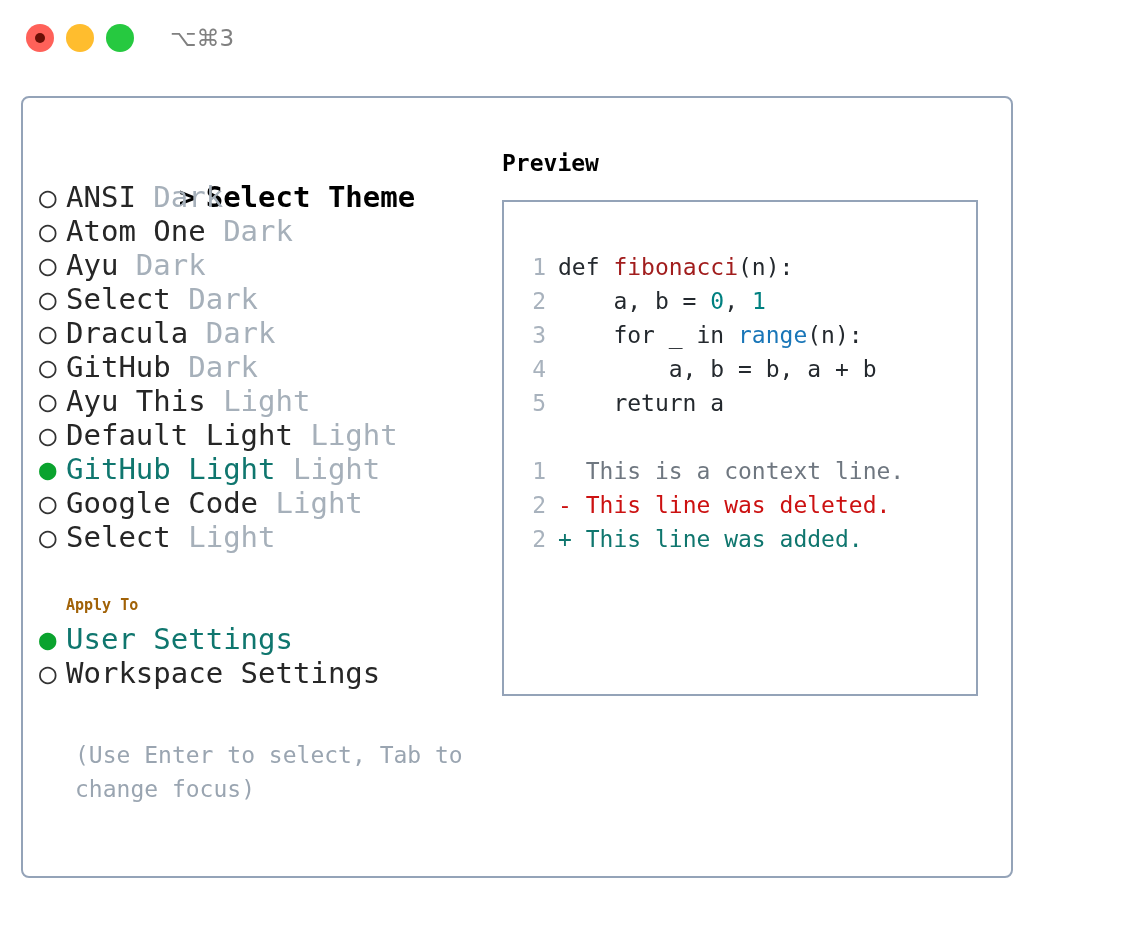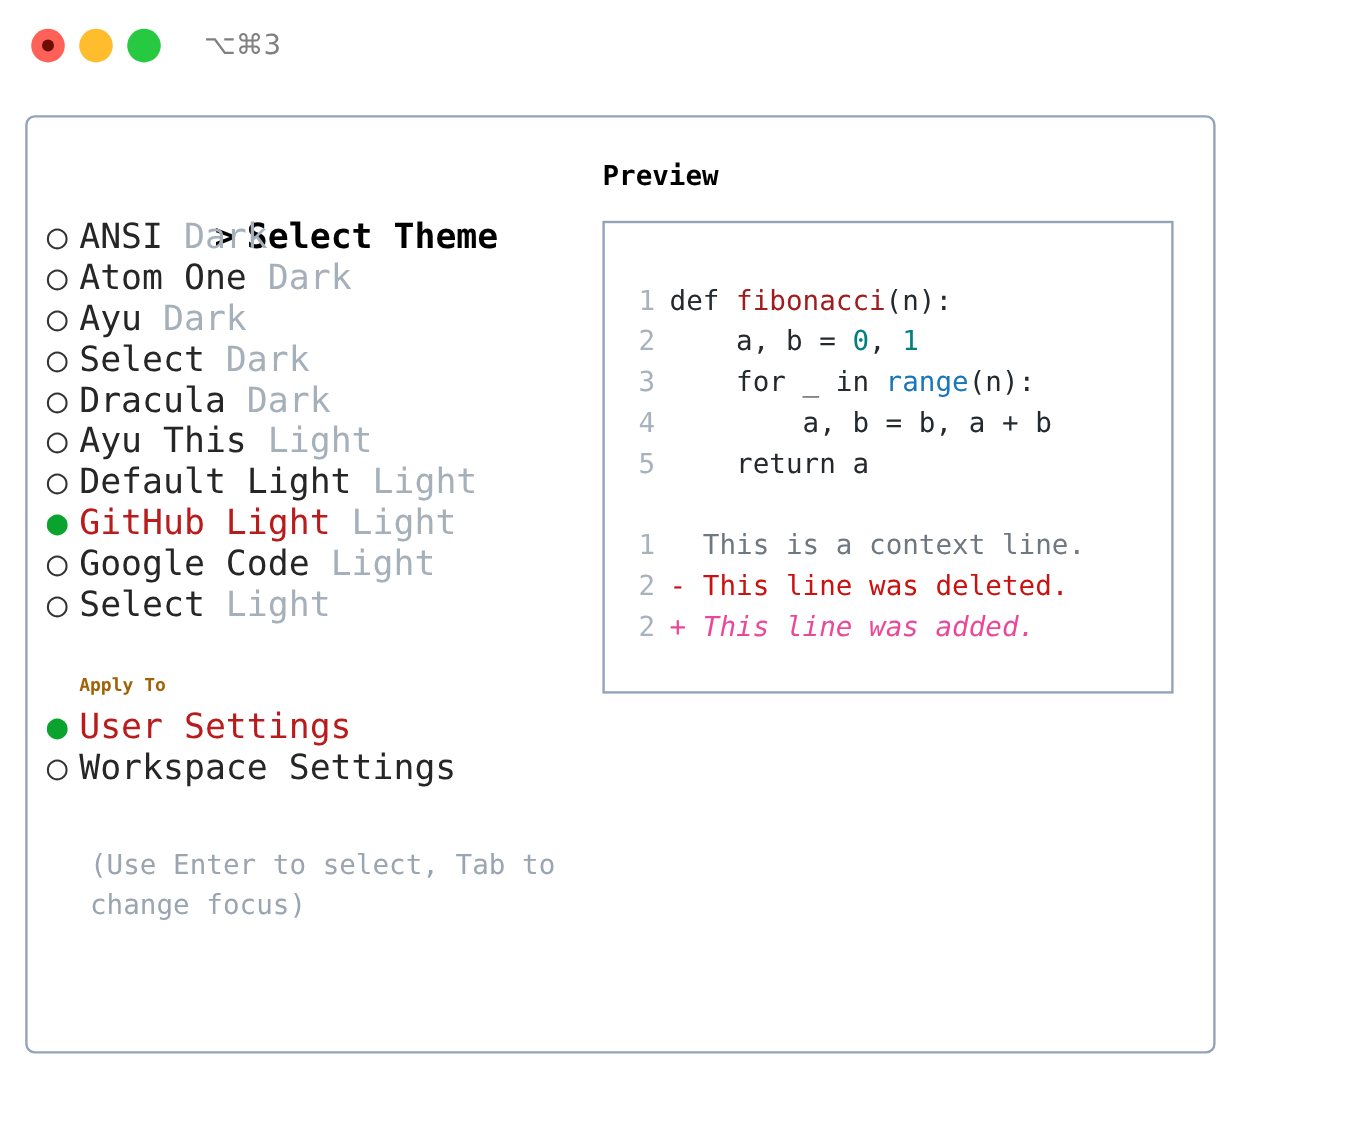--- a/index.html
+++ b/index.html
@@ -96,21 +96,21 @@
   }
   .header-row .caret { display: inline-block; width: 27px; }
 
   .bullet {
     display: inline-block;
     width: 27px;
     color: #333333;
   }
   .bullet.sel { color: #0aa32e; }
 
-  .row.selected .label { color: #b91c1c; }
+  .row.selected .label { color: #0f766e; }
 
   .label { color: #262626; }
   .variant { color: #a6b0ba; }
 
   .section-title {
     height: 34px;
     line-height: 34px;
     font-size: 15px;
     color: #a16207;
     padding-left: 27px;
@@ -127,35 +127,35 @@
     color: #9aa5b1;
     width: 410px;
     white-space: pre-wrap;
     margin-left: 36px;
   }
 
   
   .right-col {
     position: absolute;
     left: 479px;
-    top: 32px;
+    top: 48px;
     width: 490px;
   }
   .preview-title {
     font-size: 23px;
     line-height: 34px;
     font-weight: bold;
     color: #000000;
     white-space: pre;
   }
 
   .preview-box {
     margin-top: 20px;
     width: 476px;
-    height: 394px;
+    height: 496px;
     border: 2px solid #94a3b8;
     box-sizing: border-box;
     background: #ffffff;
     position: relative;
   }
 
   .code-area {
     position: absolute;
     left: 14px;
     top: 48px;
@@ -178,21 +178,21 @@
   .code-text { padding-left: 12px; }
 
   .tok-fn   { color: #a11d1d; }
   .tok-num  { color: #008080; }
   .tok-call { color: #1976b8; }
   .tok-plain{ color: #24292e; }
 
   .diff-gap { height: 34px; }
   .diff-ctx { color: #6f7780; }
   .diff-del { color: #cc1111; }
-  .diff-add { color: #ec4899; font-style: italic; }
+  .diff-add { color: #0f766e; }
 </style>
 </head>
 <body>
 
 <div class="window">
 
   <div class="titlebar">
     <div class="dot dot-red">
       <div class="inner"></div>
     </div>
@@ -206,20 +206,21 @@
     <div class="left-col">
       <div class="row header-row">
         <span class="caret">&gt;</span><span>Select Theme</span>
       </div>
       <div id="theme-list">
           <div class="row"><span class="bullet">○</span><span class="label">ANSI</span><span class="variant"> Dark</span></div>
           <div class="row"><span class="bullet">○</span><span class="label">Atom One</span><span class="variant"> Dark</span></div>
           <div class="row"><span class="bullet">○</span><span class="label">Ayu</span><span class="variant"> Dark</span></div>
           <div class="row"><span class="bullet">○</span><span class="label">Select</span><span class="variant"> Dark</span></div>
           <div class="row"><span class="bullet">○</span><span class="label">Dracula</span><span class="variant"> Dark</span></div>
+          <div class="row"><span class="bullet">○</span><span class="label">GitHub</span><span class="variant"> Dark</span></div>
           <div class="row"><span class="bullet">○</span><span class="label">Ayu This</span><span class="variant"> Light</span></div>
           <div class="row"><span class="bullet">○</span><span class="label">Default Light</span><span class="variant"> Light</span></div>
           <div class="row selected"><span class="bullet sel">●</span><span class="label">GitHub Light</span><span class="variant"> Light</span></div>
           <div class="row"><span class="bullet">○</span><span class="label">Google Code</span><span class="variant"> Light</span></div>
           <div class="row"><span class="bullet">○</span><span class="label">Select</span><span class="variant"> Light</span></div>
         </div>
 
       <div class="spacer-34"></div>
 
       <div class="section-title">Apply To</div>

